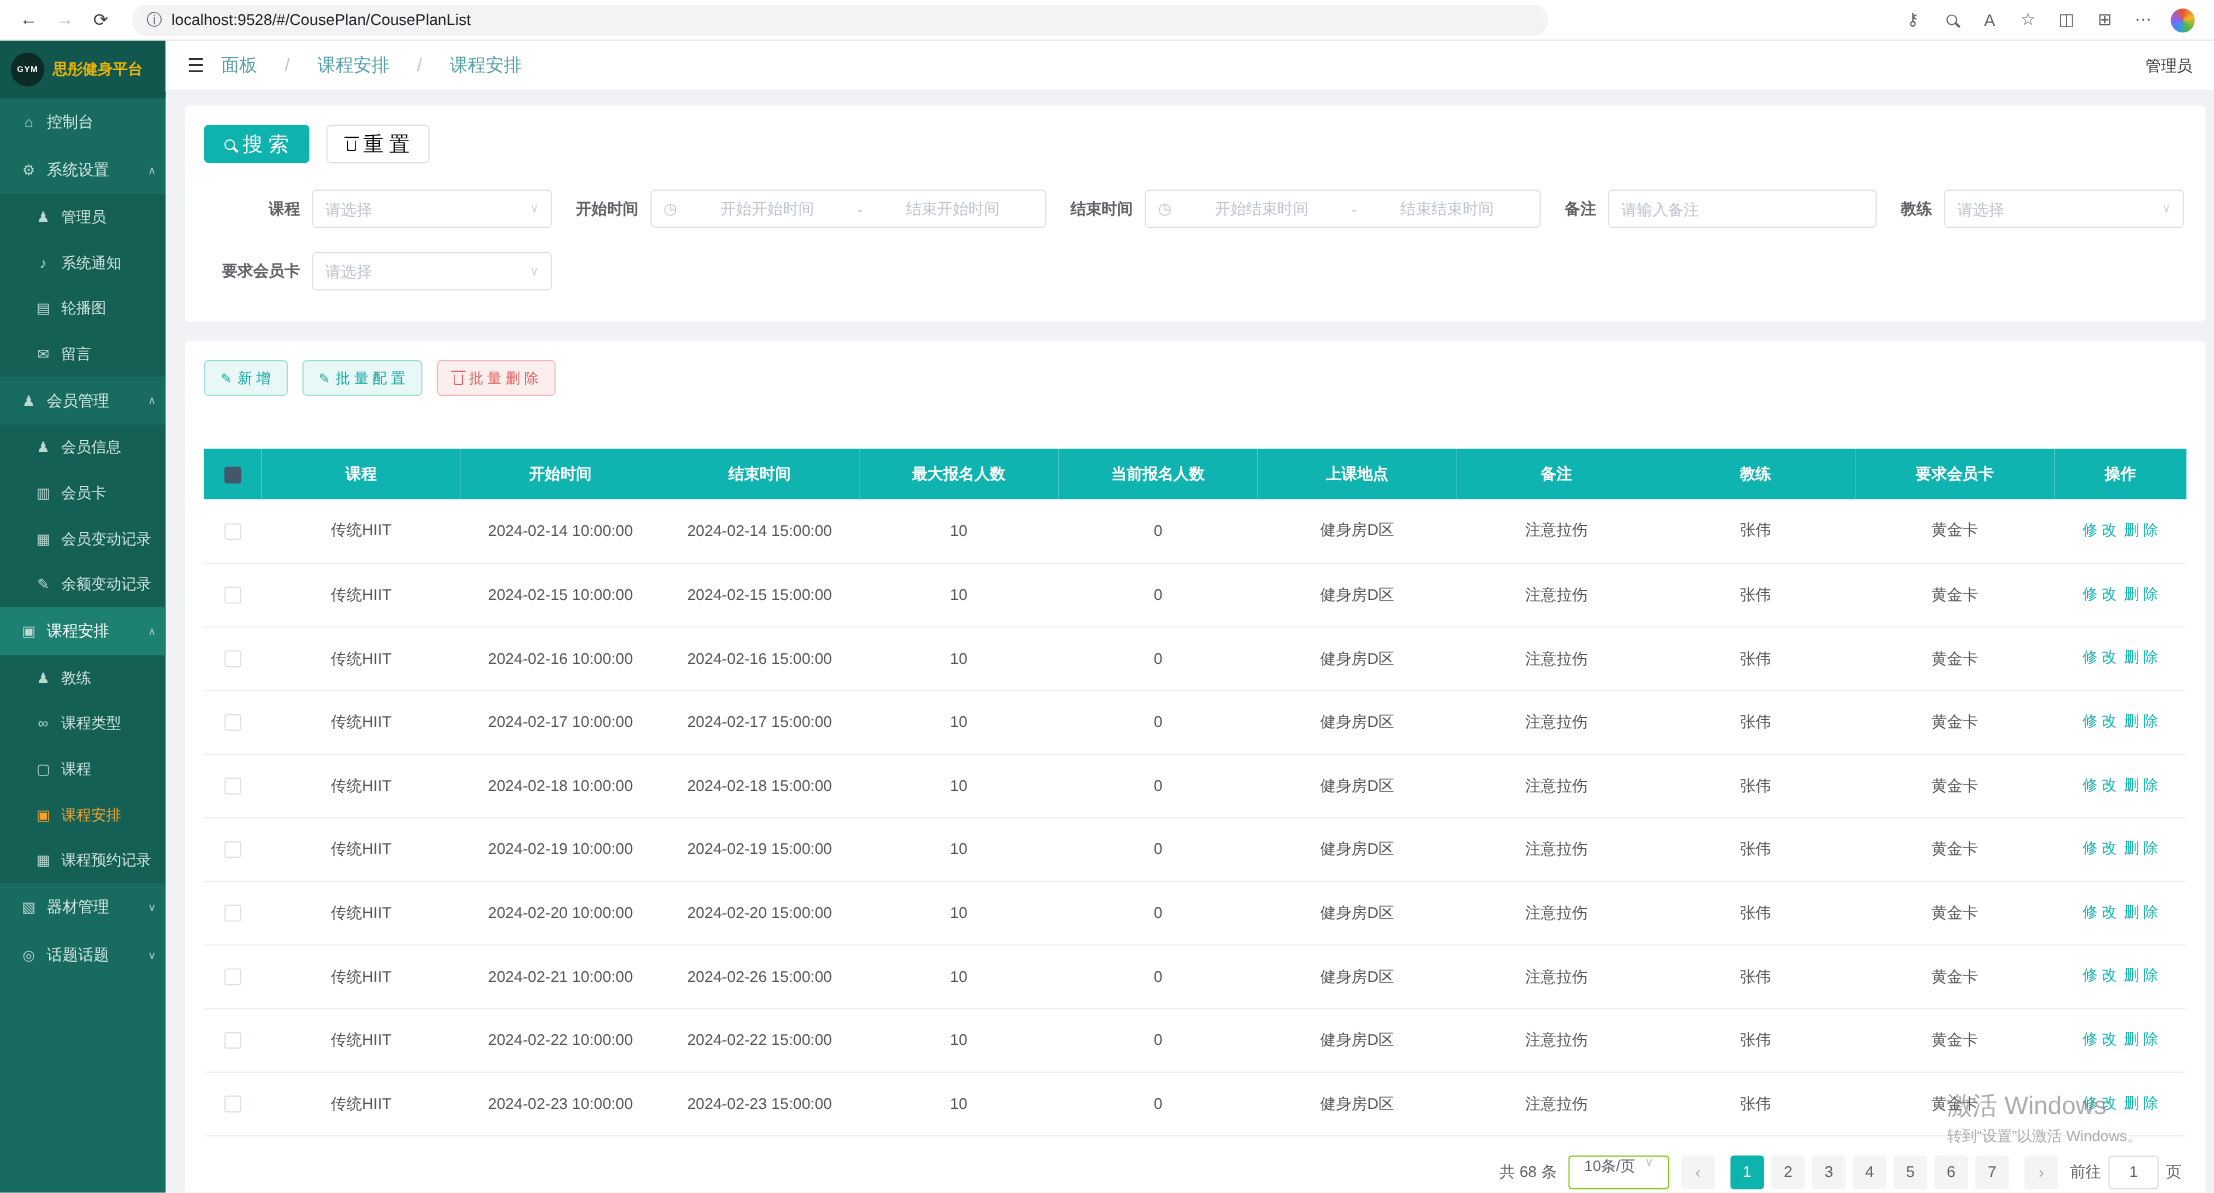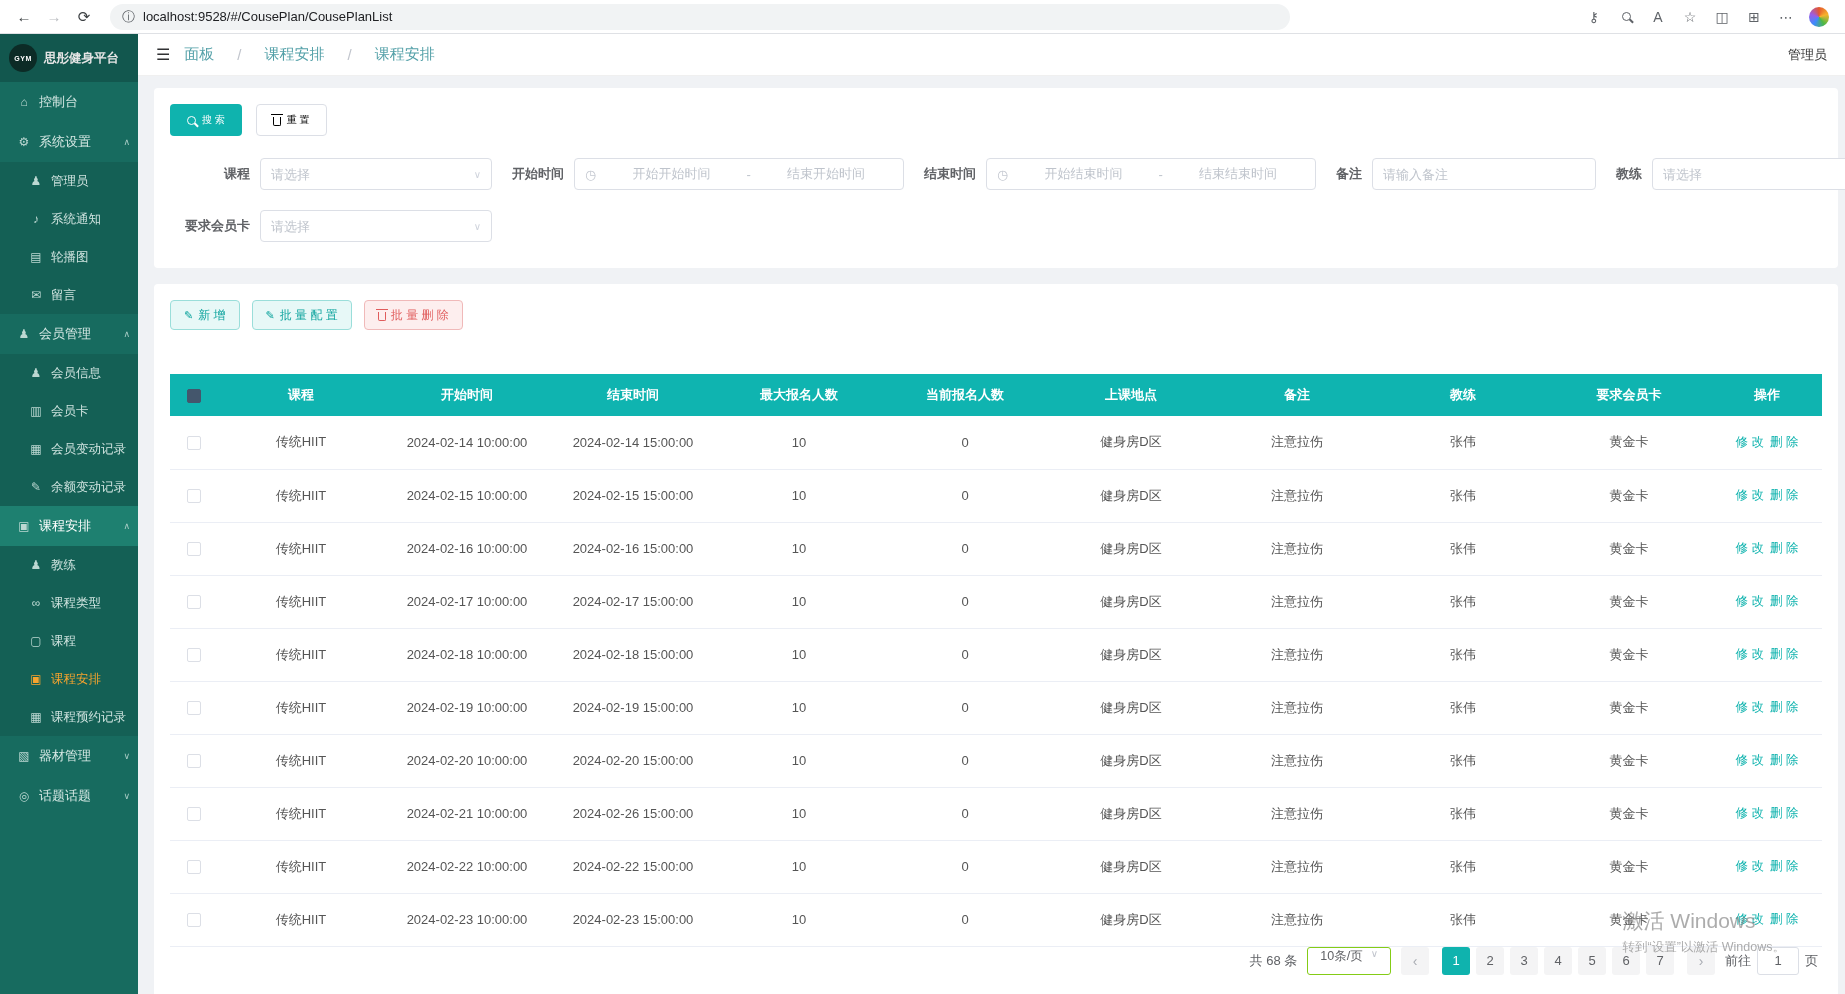--- a/index.html
+++ b/index.html
@@ -16,21 +16,21 @@
   .cr-ico{color:#5f6368;font-size:14px;cursor:pointer;display:inline-flex;align-items:center;justify-content:center;width:18px;height:18px}
   .mag{position:relative;width:9px;height:9px;border:1.6px solid #5f6368;border-radius:50%;display:inline-block}
   .mag::after{content:"";position:absolute;width:5px;height:1.6px;background:#5f6368;transform:rotate(45deg);right:-4px;bottom:-2px}
   .avatar{width:20px;height:20px;border-radius:50%;background:conic-gradient(#e4572e,#f7b32b,#4cb944,#3d8bfd,#9b5de5,#e4572e);cursor:pointer}
 
   
   .app{display:flex;height:960px}
   .sidebar{width:138px;background:#176b5f;flex:0 0 138px;overflow:hidden}
   .logo{height:48px;background:#12574e;display:flex;align-items:center;gap:7px;padding-left:9px}
   .logo-badge{width:28px;height:28px;border-radius:50%;background:#0c2b26;color:#fff;font-size:7px;font-weight:bold;display:flex;align-items:center;justify-content:center;letter-spacing:.5px}
-  .logo-text{color:#e5e5e5;font-size:12.5px;font-weight:bold;white-space:nowrap}
+  .logo-text{color:#eab308;font-size:12.5px;font-weight:bold;white-space:nowrap}
   .sb-item{height:40px;display:flex;align-items:center;padding:0 8px 0 16px;font-size:13px;color:#d6e8e4;cursor:pointer;white-space:nowrap}
   .sb-item .arr{margin-left:auto;font-size:9px;color:#a9cdc6}
   .sb-item.hl{background:#1e8070;color:#fff}
   .sb-child{height:38px;display:flex;align-items:center;padding-left:28px;font-size:12.5px;color:#cfe3df;background:rgba(0,0,0,.10);cursor:pointer;white-space:nowrap}
   .sb-child.act{color:#f7a42e}
   .sb-child.act .ico{color:#f7a42e}
   .ico{width:16px;margin-right:7px;font-size:12px;text-align:center;color:#bcd8d2;flex:0 0 16px}
 
   .main{flex:1;display:flex;flex-direction:column;min-width:0}
   .topbar{height:42px;background:#fff;display:flex;align-items:center;padding:0 18px;gap:14px;border-bottom:1px solid #f0f0f0}
@@ -40,33 +40,33 @@
   .crumb-sep{color:#c0c4cc}
   .user{margin-left:auto;font-size:13px;color:#333;cursor:pointer}
 
   .content{flex:1;padding:12px 7px 0 16px;overflow:hidden;position:relative}
   .card{background:#fff;border-radius:4px}
   .card1{padding:16px 16px 6px}
   .card2{margin-top:16px;padding:16px 16px 0;height:760px}
 
   
   .btn-row{display:flex;gap:14px;margin-bottom:22px}
-  .btn{height:32px;border-radius:4px;font-size:10px;display:inline-flex;align-items:center;gap:6px;padding:0 16px;cursor:pointer;border:1px solid transparent}
+  .btn{height:32px;border-radius:4px;font-size:17px;display:inline-flex;align-items:center;gap:6px;padding:0 16px;cursor:pointer;border:1px solid transparent}
   .btn-search{background:#0fb3ae;color:#fff}
   .btn-search .mag{border-color:#fff}
   .btn-search .mag::after{background:#fff}
   .btn-reset{background:#fff;border-color:#dcdfe6;color:#000000}
   .frow{display:flex;align-items:center;margin-bottom:20px}
   .fg{display:flex;align-items:center;margin-right:20px}
   .flabel{font-size:13px;font-weight:bold;color:#606266;margin-right:10px;white-space:nowrap}
   .flabel.w76{width:80px;text-align:right}
   .finput{height:32px;border:1px solid #dcdfe6;border-radius:4px;background:#fff;display:flex;align-items:center;padding:0 10px;font-size:13px;color:#606266}
   .finput input{border:none;outline:none;width:100%;font-size:13px;color:#606266;background:transparent}
   .finput input::placeholder{color:#bfc4cc}
-  .sel{width:232px;}
+  .sel{width:200px;}
   .sel .caret{color:#cfd3dc;font-size:10px}
   .drange{width:330px;gap:8px;color:#bfc4cc}
   .drange .ph{flex:1;text-align:center;font-size:13px;color:#bfc4cc;white-space:nowrap}
   .drange .dash{color:#bfc4cc}
   .clock{color:#c5c9d1;font-size:13px}
   .note-inp{width:224px}
 
   
   .tool-row{display:flex;gap:12px;margin-bottom:44px}
   .btn-sm{height:30px;border-radius:4px;font-size:12px;display:inline-flex;align-items:center;gap:5px;padding:0 13px;cursor:pointer}
@@ -80,21 +80,21 @@
   table{width:100%;border-collapse:collapse;table-layout:fixed;text-align:center}
   th{background:#0fb4b0;color:#fff;font-size:13px;font-weight:bold;height:42px}
   td{height:53px;border-bottom:1px solid #ebeef5;font-size:13px;color:#555;overflow:hidden;white-space:nowrap}
   .col-cb{width:48px}
   .col-ops{width:110px}
   .cb{display:inline-block;width:14px;height:14px;border:1px solid #dcdfe6;border-radius:2px;background:#fff;cursor:pointer;vertical-align:middle}
   .cb.dark{background:#44566c;border-color:#44566c}
   .op{color:#0fb3ae;font-size:12.5px;cursor:pointer;text-decoration:none;margin:0 3px;white-space:nowrap}
 
   
-  .pag{display:flex;justify-content:flex-end;align-items:center;gap:10px;font-size:13px;color:#606266;padding-right:4px}
+  .pag{display:flex;justify-content:flex-end;align-items:center;gap:10px;margin-top:16px;font-size:13px;color:#606266;padding-right:4px}
   .psize{border:1px solid #84cc16;border-radius:3px;height:28px;padding:0 12px;display:inline-flex;align-items:flex-start;gap:8px;font-size:12.5px;color:#606266;cursor:pointer}
   .psize .caret{color:#c0c4cc;font-size:10px}
   .parrow{min-width:28px;height:28px;background:#f4f4f5;border-radius:3px;display:inline-flex;align-items:center;justify-content:center;color:#a8abb2;cursor:pointer;font-size:14px}
   .pages{display:inline-flex}
   .pnum{min-width:28px;height:28px;background:#f4f4f5;border-radius:3px;display:inline-flex;align-items:center;justify-content:center;margin:0 3px;font-size:13px;color:#606266;cursor:pointer}
   .pnum.on{background:#0fb3ae;color:#fff}
   .goto{display:inline-flex;align-items:center;gap:6px}
   .goto input{width:42px;height:28px;border:1px solid #dcdfe6;border-radius:3px;text-align:center;font-size:13px;color:#606266;outline:none}
 
   

